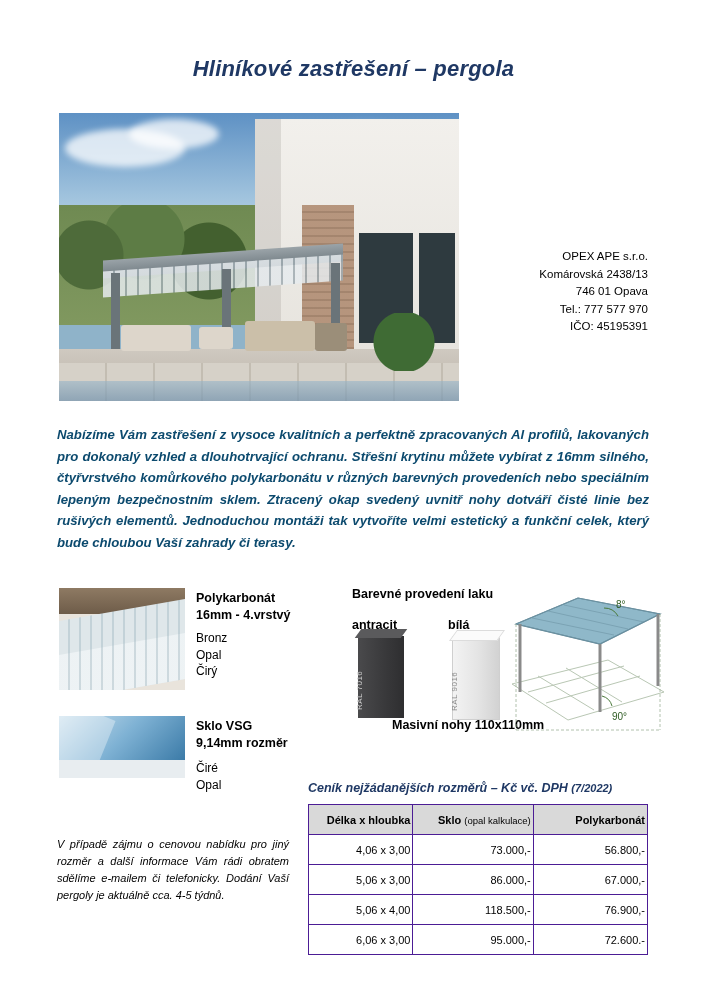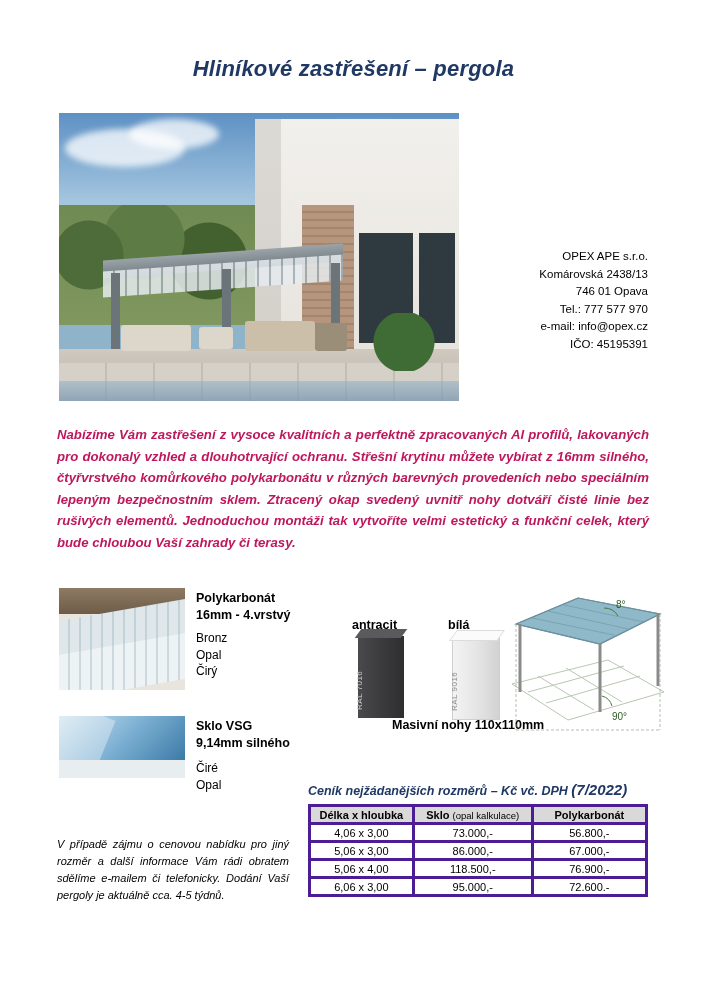--- a/index.html
+++ b/index.html
@@ -146,21 +146,21 @@
   .intro {
     position: absolute;
     left: 57px;
     top: 424px;
     width: 592px;
     font-size: 13.2px;
     line-height: 21.5px;
     font-weight: bold;
     font-style: italic;
     text-align: justify;
-    color: #be185d;
+    color: #0c4a6e;
   }
 
   
   .pc-photo {
     position: absolute;
     left: 59px;
     top: 588px;
     width: 126px;
     height: 102px;
     overflow: hidden;
@@ -303,36 +303,36 @@
   .price-title {
     position: absolute;
     left: 308px;
     top: 781px;
     font-size: 12.5px;
     font-weight: bold;
     font-style: italic;
     color: #1F3864;
   }
   .price-title .small {
-    font-size: 15px;
+    font-size: 11px;
     font-weight: bold;
     font-style: italic;
   }
   table.pricing {
     position: absolute;
     left: 308px;
     top: 804px;
     width: 340px;
     border-collapse: collapse;
     font-size: 11px;
   }
   table.pricing th, table.pricing td {
-    border: 3px solid #4c1d95;
-    text-align: center;
-    padding: 0 2px;
+    border: 1px solid #4c1d95;
+    text-align: right;
+    padding: 7px 2px;
     height: 15px;
   }
   table.pricing thead th {
     background: #d9d9d9;
     font-weight: bold;
   }
   table.pricing th.c0, table.pricing td.c0 { width: 105px; }
   table.pricing th.c1, table.pricing td.c1 { width: 122px; }
   table.pricing th.c2, table.pricing td.c2 { width: 113px; }
   .th-sub { font-weight: normal; font-size: 9.5px; }
@@ -381,21 +381,20 @@
     <div class="bush"></div>
     <div class="water"></div>
   </div>
 
 
   <div class="contact">
     <div>OPEX APE s.r.o.</div>
     <div>Komárovská 2438/13</div>
     <div>746 01  Opava</div>
     <div>Tel.: 777 577 970</div>
-    <div>e-mail: info@opex.cz</div>
     <div>IČO: 45195391</div>
   </div>
 
   <div class="intro">Nabízíme Vám zastřešení z vysoce kvalitních a perfektně zpracovaných Al profilů, lakovaných pro dokonalý vzhled a dlouhotrvající ochranu. Střešní krytinu můžete vybírat  z 16mm  silného,  čtyřvrstvého  komůrkového  polykarbonátu  v různých barevných provedeních nebo speciálním lepeným bezpečnostním sklem. Ztracený okap svedený uvnitř nohy dotváří čisté linie bez rušivých elementů. Jednoduchou montáži tak vytvoříte velmi estetický a funkční celek, který bude chloubou Vaší zahrady či terasy.</div>
 
   <div class="pc-photo">
     <div class="top"></div>
     <div class="sheet"></div>
     <div class="sheet2"></div>
   </div>
@@ -403,20 +402,21 @@
   <div class="spec-pc-title">
     <div>Polykarbonát</div>
     <div>16mm -  4.vrstvý</div>
   </div>
   <div class="spec-pc-list">
     <div>Bronz</div>
     <div>Opal</div>
     <div>Čirý</div>
   </div>
 
+  <div class="lak-title">Barevné provedení laku</div>
   <div class="lak-anthracite-label">antracit</div>
   <div class="lak-white-label">bílá</div>
 
   <div class="post-sample post-anthracite">
     <div class="post-cap"></div>
     <span class="ral-text">RAL 7016</span>
   </div>
   <div class="post-sample post-white">
     <div class="post-cap"></div>
     <span class="ral-text">RAL 9016</span>
@@ -461,21 +461,21 @@
     </svg>
   </div>
 
   <div class="glass-photo">
     <div class="streak"></div>
     <div class="edge"></div>
   </div>
 
   <div class="spec-glass-title">
     <div>Sklo VSG</div>
-    <div>9,14mm silného</div>
+    <div>9,14mm rozměr</div>
   </div>
   <div class="spec-glass-list">
     <div>Čiré</div>
     <div>Opal</div>
   </div>
 
   <div class="price-title">
     <span>Ceník nejžádanějších rozměrů – Kč vč. DPH</span>
     <span class="small">(7/2022)</span>
   </div>

